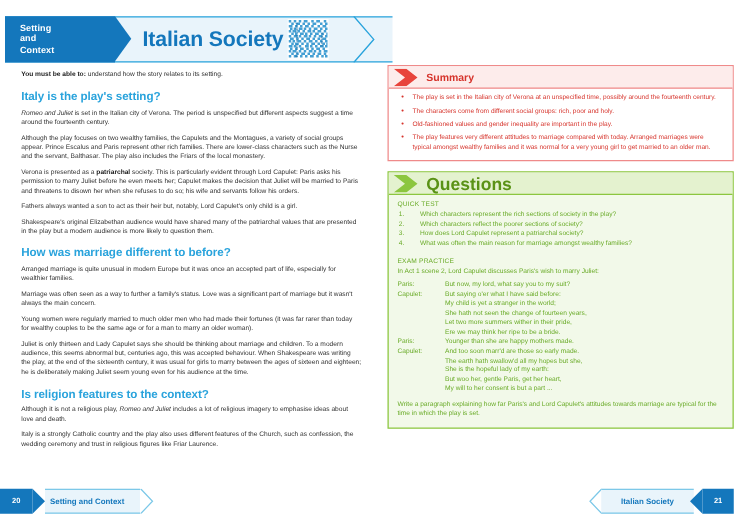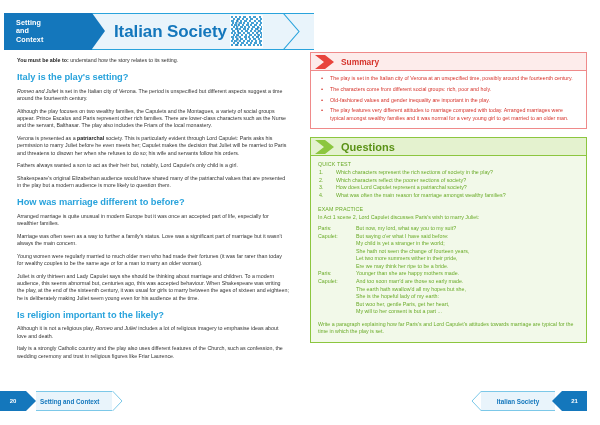--- a/index.html
+++ b/index.html
@@ -179,21 +179,21 @@
   }
   .box-questions .box-head {
     height: 18px;
     background: #e4f2cf;
     border-bottom: 1px solid #8cc63f;
     display: flex;
     align-items: center;
   }
   .box-questions .box-title {
     color: #5a9216;
-    font-size: 11px;
+    font-size: 14px;
     font-weight: bold;
     margin-left: 6px;
   }
   .box-questions .box-body { padding: 5px 7px 6px 7px; }
 
   .q-label {
     color: #6aab28;
     font-size: 5.3px;
     letter-spacing: 0.15px;
     margin-bottom: 2px;
@@ -460,21 +460,21 @@
   <p class="body">Verona is presented as a <b>patriarchal</b> society. This is particularly evident through Lord Capulet: Paris asks his permission to marry Juliet before he even meets her; Capulet makes the decision that Juliet will be married to Paris and threatens to disown her when she refuses to do so; his wife and servants follow his orders.</p>
   <p class="body">Fathers always wanted a son to act as their heir but, notably, Lord Capulet's only child is a girl.</p>
   <p class="body">Shakespeare's original Elizabethan audience would have shared many of the patriarchal values that are presented in the play but a modern audience is more likely to question them.</p>
 
   <h2 class="sec">How was marriage different to before?</h2>
   <p class="body">Arranged marriage is quite unusual in modern Europe but it was once an accepted part of life, especially for wealthier families.</p>
   <p class="body">Marriage was often seen as a way to further a family's status. Love was a significant part of marriage but it wasn't always the main concern.</p>
   <p class="body">Young women were regularly married to much older men who had made their fortunes (it was far rarer than today for wealthy couples to be the same age or for a man to marry an older woman).</p>
   <p class="body">Juliet is only thirteen and Lady Capulet says she should be thinking about marriage and children. To a modern audience, this seems abnormal but, centuries ago, this was accepted behaviour. When Shakespeare was writing the play, at the end of the sixteenth century, it was usual for girls to marry between the ages of sixteen and eighteen; he is deliberately making Juliet seem young even for his audience at the time.</p>
 
-  <h2 class="sec">Is religion important to the likely?</h2>
+  <h2 class="sec">Is religion features to the context?</h2>
   <p class="body">Although it is not a religious play, <i>Romeo and Juliet</i> includes a lot of religious imagery to emphasise ideas about love and death.</p>
   <p class="body">Italy is a strongly Catholic country and the play also uses different features of the Church, such as confession, the wedding ceremony and trust in religious figures like Friar Laurence.</p>
 </div>
 
 <div class="right-col">
 
   <div class="box-summary">
     <div class="box-head">
       <div class="head-arrow">
         <svg width="20" height="14" viewBox="0 0 20 14">

